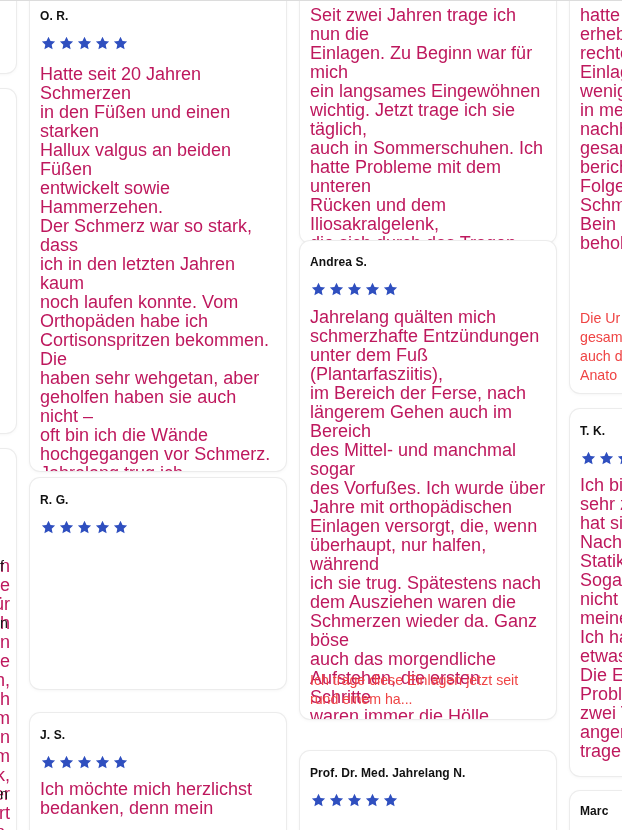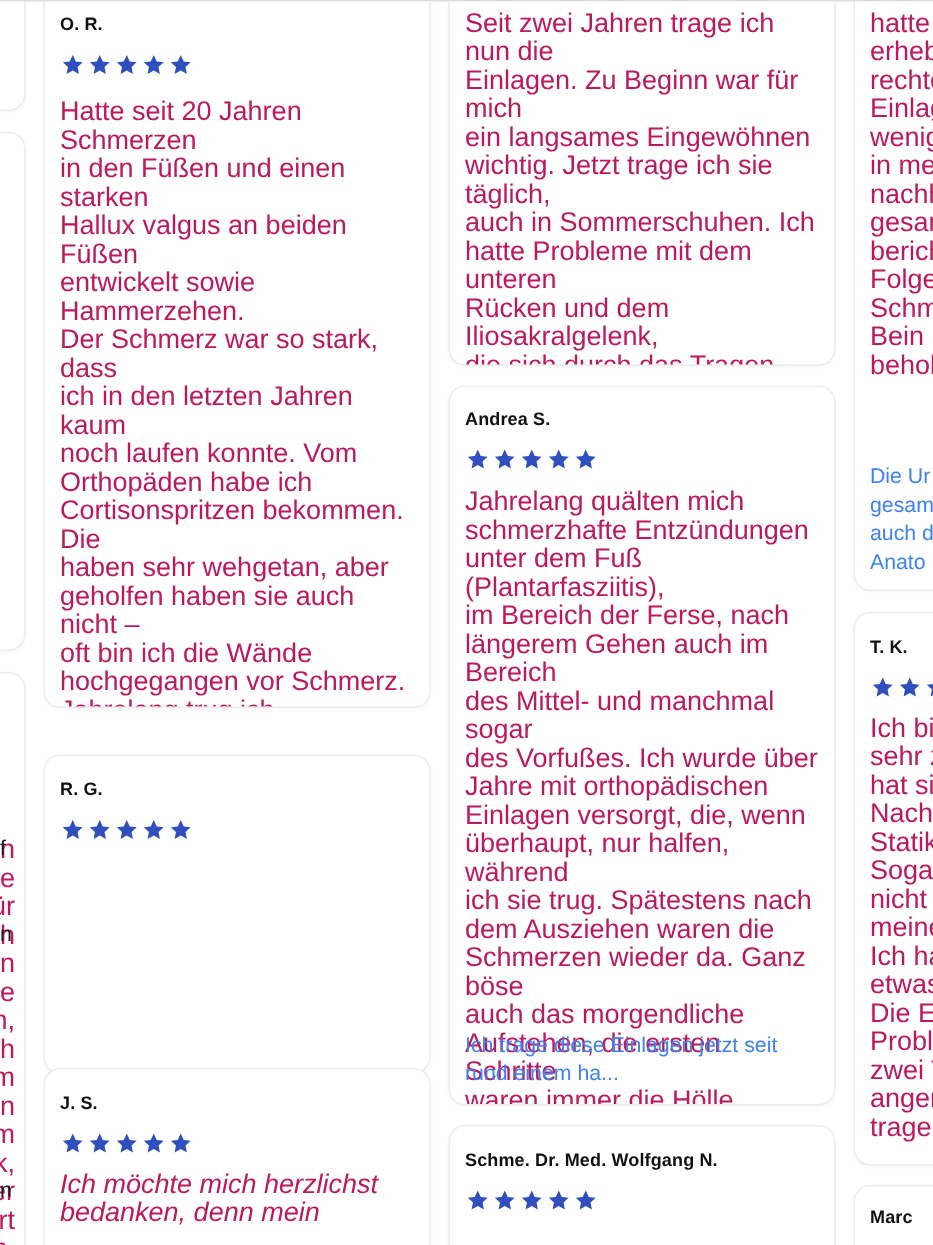--- a/index.html
+++ b/index.html
@@ -33,21 +33,21 @@
   .star svg { width: 17px; height: 16px; display: block; }
   .card .body {
     font-size: 18px;
     line-height: 19px;
     color: #be185d;
     white-space: pre-line;
   }
   .card .excerpt {
     font-size: 14.2px;
     line-height: 19px;
-    color: #3b82f6;
+    color: #ef4444;
     white-space: pre-line;
   }
 </style>
 </head>
 <body>
 
 <div class="viewport">
 
   <div class="card" style="left:-240px; top:-40px; width:256px; height:112px;"></div>
   <div class="card" style="left:-240px; top:88px; width:256px; height:344px;"></div>
@@ -113,21 +113,21 @@
 haben sehr wehgetan, aber
 geholfen haben sie auch nicht –
 oft bin ich die Wände
 hochgegangen vor Schmerz.
 Jahrelang trug ich orthopädische
 Einlagen, aber es wurde trotzdem
 immer schlimmer.</div>
     </div>
   </div>
 
-  <div class="card" style="left:30px; top:503px; width:256px; height:211px;">
+  <div class="card" style="left:30px; top:477px; width:256px; height:211px;">
     <div style="padding-top:12px;">
       <div class="name">R. G.</div>
       <div class="stars">
           <span class="star">
             <svg viewBox="0 0 24 23">
               <path d="M12 2.5l2.9 6.1 6.6.8-4.9 4.6 1.3 6.6L12 17.3l-5.9 3.3 1.3-6.6-4.9-4.6 6.6-.8z" fill="#2f4fbf"></path>
             </svg>
           </span>
           <span class="star">
             <svg viewBox="0 0 24 23">
@@ -176,41 +176,41 @@
             <svg viewBox="0 0 24 23">
               <path d="M12 2.5l2.9 6.1 6.6.8-4.9 4.6 1.3 6.6L12 17.3l-5.9 3.3 1.3-6.6-4.9-4.6 6.6-.8z" fill="#2f4fbf"></path>
             </svg>
           </span>
           <span class="star">
             <svg viewBox="0 0 24 23">
               <path d="M12 2.5l2.9 6.1 6.6.8-4.9 4.6 1.3 6.6L12 17.3l-5.9 3.3 1.3-6.6-4.9-4.6 6.6-.8z" fill="#2f4fbf"></path>
             </svg>
           </span>
         </div>
-      <div class="body" style="margin-top:9px;font-style:italic;">Ich möchte mich herzlichst
+      <div class="body" style="margin-top:9px;">Ich möchte mich herzlichst
 bedanken, denn mein</div>
     </div>
   </div>
 
   <div class="card" style="left:300px; top:-20px; width:256px; height:262px;">
     <div class="body" style="margin-top:25px;">Seit zwei Jahren trage ich nun die
 Einlagen. Zu Beginn war für mich
 ein langsames Eingewöhnen
 wichtig. Jetzt trage ich sie täglich,
 auch in Sommerschuhen. Ich
 hatte Probleme mit dem unteren
 Rücken und dem Iliosakralgelenk,
 die sich durch das Tragen der
 Einlagen enorm gebessert haben.
 Ohne die Einlagen spüre ich, dass
 der Fuß nach einer längeren Zeit
 „platter“ wird.</div>
   </div>
 
-  <div class="card" style="left:300px; top:257px; width:256px; height:478px;">
+  <div class="card" style="left:300px; top:240px; width:256px; height:478px;">
     <div style="padding-top:11px;">
       <div class="name">Andrea S.</div>
       <div class="stars">
           <span class="star">
             <svg viewBox="0 0 24 23">
               <path d="M12 2.5l2.9 6.1 6.6.8-4.9 4.6 1.3 6.6L12 17.3l-5.9 3.3 1.3-6.6-4.9-4.6 6.6-.8z" fill="#2f4fbf"></path>
             </svg>
           </span>
           <span class="star">
             <svg viewBox="0 0 24 23">
@@ -249,21 +249,21 @@
 auch das morgendliche
 Aufstehen, die ersten Schritte
 waren immer die Hölle.</div>
       <div class="excerpt" style="position:absolute; left:10px; top:430px;">Ich trage diese Einlagen jetzt seit
 rund einem ha...</div>
     </div>
   </div>
 
   <div class="card" style="left:300px; top:750px; width:256px; height:120px;">
     <div style="padding-top:12px;">
-      <div class="name">Schme. Dr. Med. Wolfgang N.</div>
+      <div class="name">Prof. Dr. Med. Jahrelang N.</div>
       <div class="stars">
           <span class="star">
             <svg viewBox="0 0 24 23">
               <path d="M12 2.5l2.9 6.1 6.6.8-4.9 4.6 1.3 6.6L12 17.3l-5.9 3.3 1.3-6.6-4.9-4.6 6.6-.8z" fill="#2f4fbf"></path>
             </svg>
           </span>
           <span class="star">
             <svg viewBox="0 0 24 23">
               <path d="M12 2.5l2.9 6.1 6.6.8-4.9 4.6 1.3 6.6L12 17.3l-5.9 3.3 1.3-6.6-4.9-4.6 6.6-.8z" fill="#2f4fbf"></path>
             </svg>

